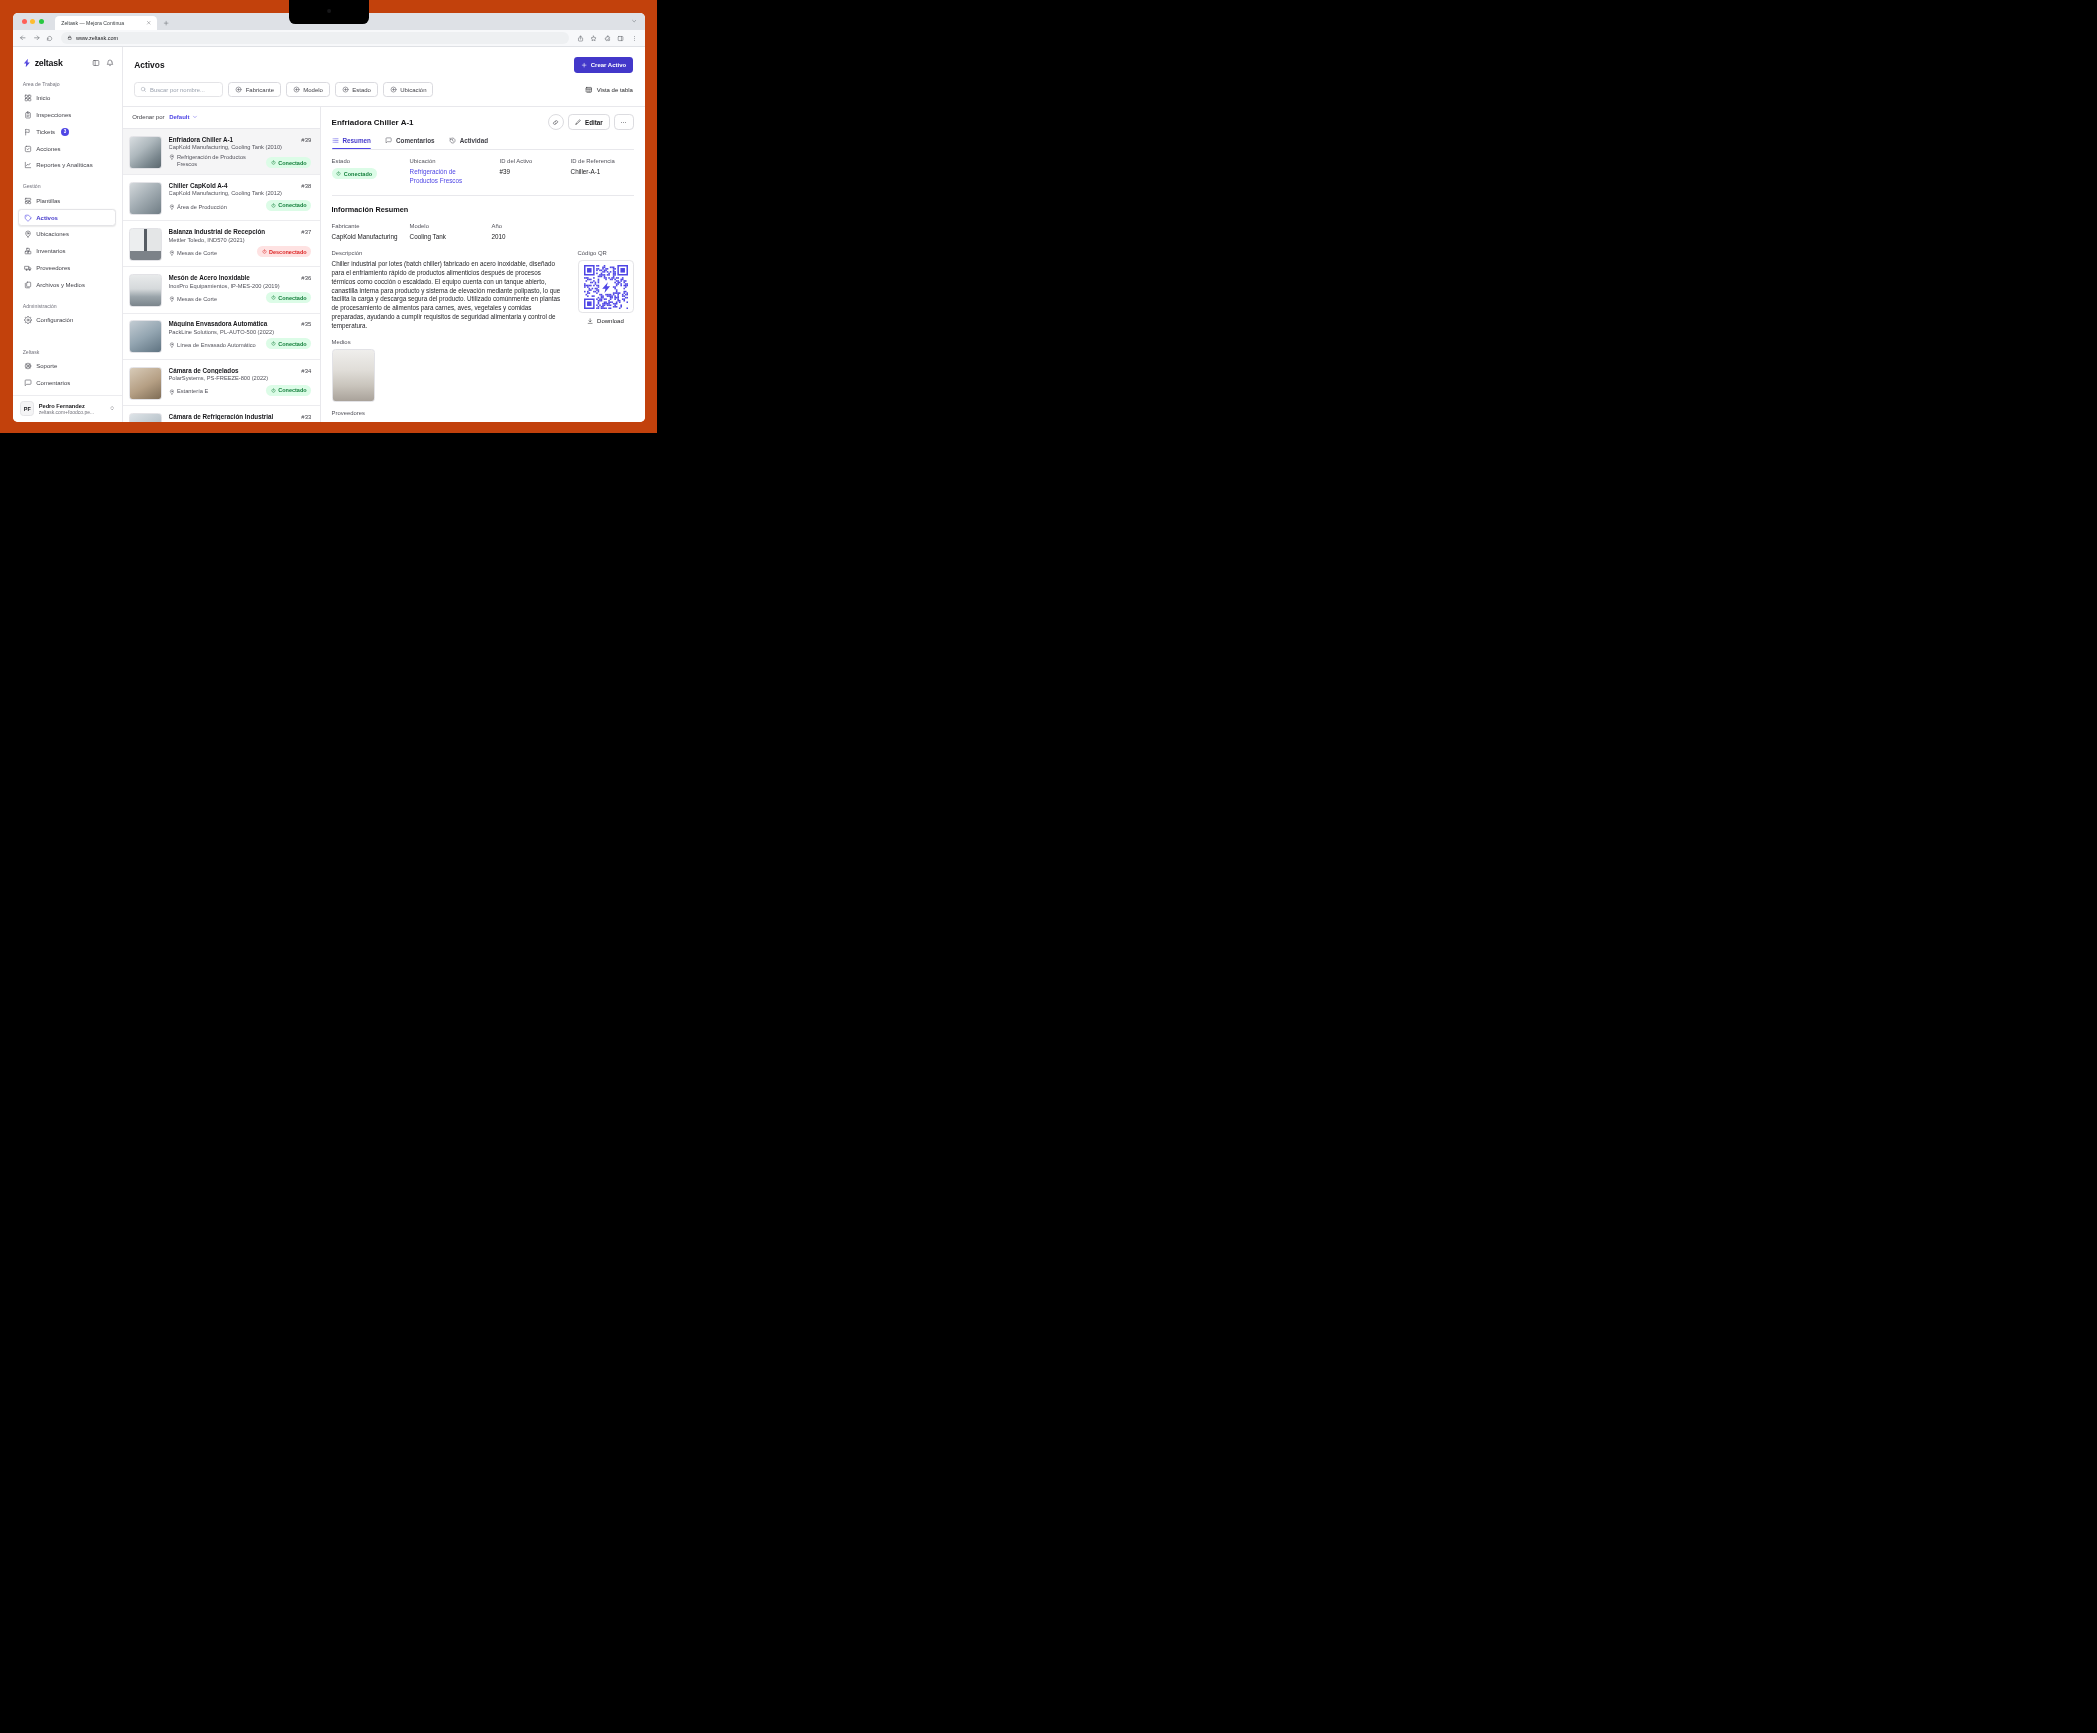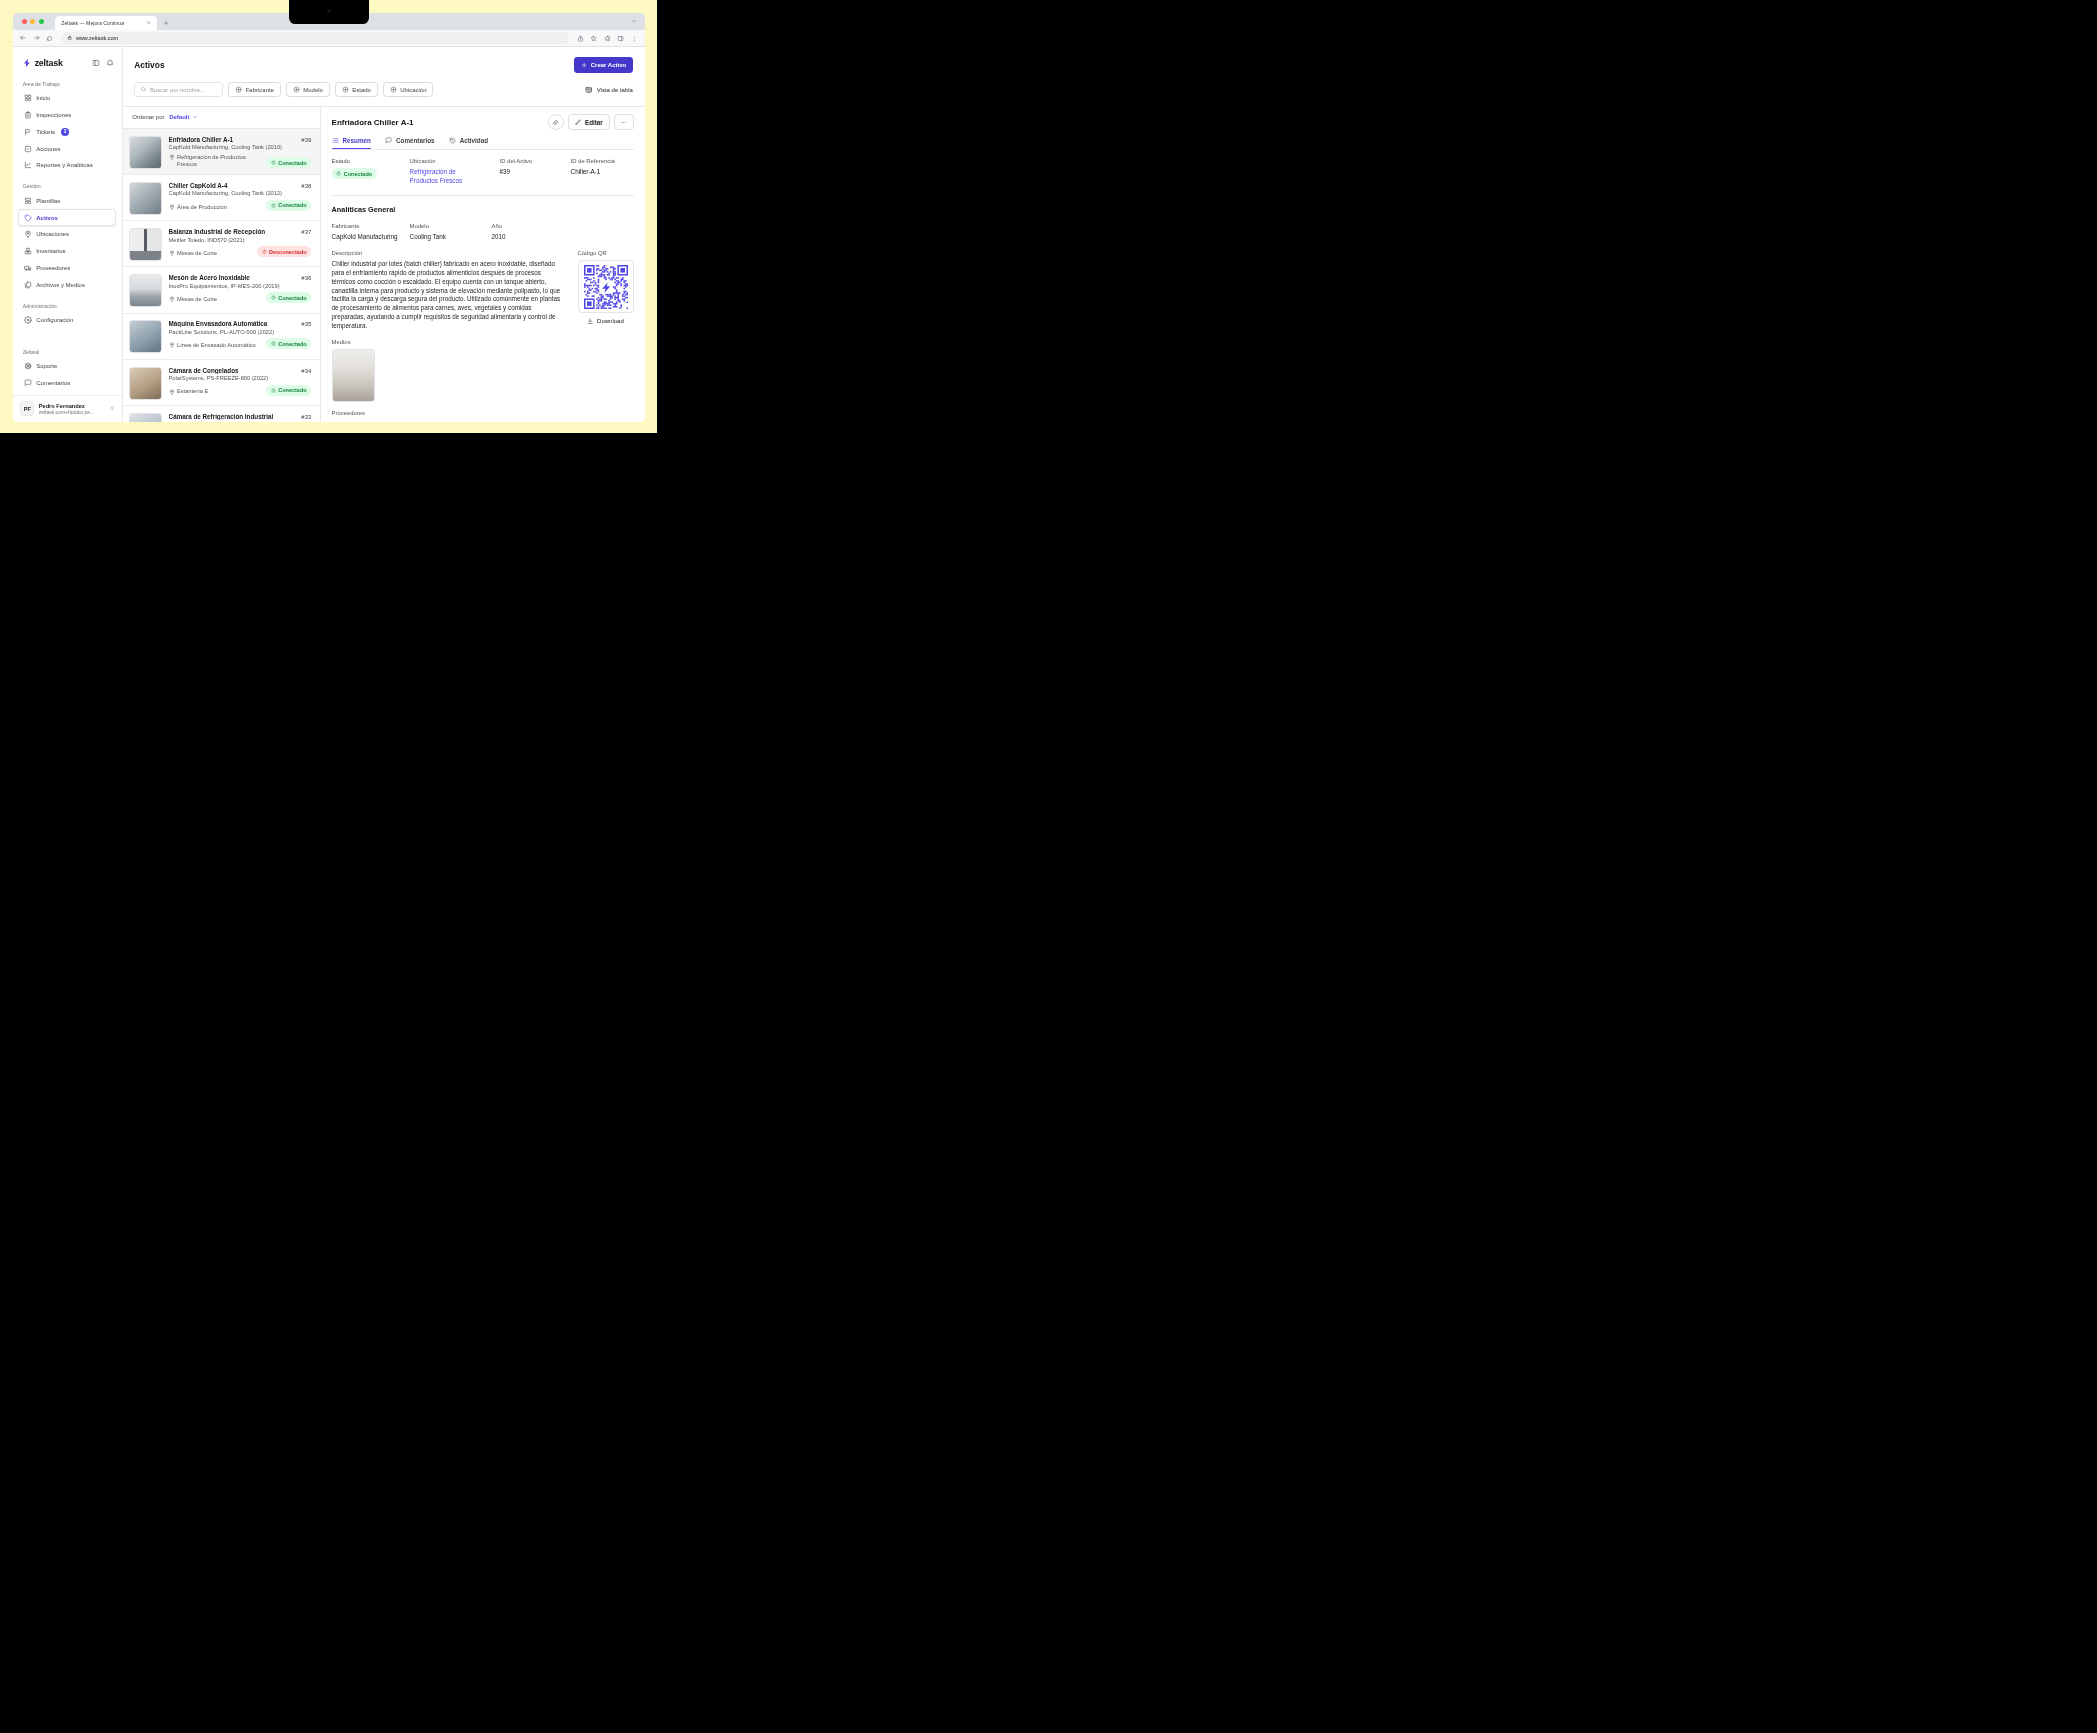--- a/index.html
+++ b/index.html
@@ -1,21 +1,21 @@
 <!DOCTYPE html>
 <html style="font-size:6.7px"><head>
 <meta charset="utf-8">
 <style>
   *{box-sizing:border-box;margin:0;padding:0}
   html,body{width:657px;height:433px;overflow:hidden}
   body{font-family:"Liberation Sans",sans-serif;background:#000;color:#18181B;cursor:default}
   .ic{stroke:currentColor;fill:none;stroke-width:1.8;stroke-linecap:round;stroke-linejoin:round;flex:none;display:block}
   .fl{fill:currentColor;stroke:none}
 
-  .stage{position:relative;width:657px;height:433px;background:#fef9c3}
+  .stage{position:relative;width:657px;height:433px;background:#c2410c}
   .notch{position:absolute;top:0;left:289px;width:80px;height:24px;background:#000;border-radius:0 0 6.3px 6.3px;z-index:40}
   .camera{position:absolute;left:50%;top:8.8px;transform:translateX(-50%);width:3.8px;height:3.8px;border-radius:50%;background:#161618}
 
   .window{position:absolute;left:12.6px;top:12.6px;width:632px;height:409px;background:#fff;border-radius:5px;overflow:hidden;display:flex;flex-direction:column;z-index:10}
 
   
   .tabstrip{height:17.6px;flex:none;background:#DEE1E6;position:relative;display:flex;align-items:flex-end;padding-left:42px}
   .traffic{position:absolute;left:9.2px;top:6.7px;display:flex;gap:3.4px}
   .light{width:5px;height:5px;border-radius:50%}
   .light.red{background:#FF5F57}.light.yellow{background:#FEBC2E}.light.green{background:#28C840}
@@ -696,21 +696,21 @@
                 <div class="f-label">ID del Activo</div>
                 <div class="f-value">#39</div>
               </div>
               <div>
                 <div class="f-label">ID de Referencia</div>
                 <div class="f-value">Chiller-A-1</div>
               </div>
             </div>
 
             <div class="section">
-              <h3 class="section-title">Analíticas General</h3>
+              <h3 class="section-title">Información Resumen</h3>
               <div class="fields">
                 <div>
                   <div class="f-label">Fabricante</div>
                   <div class="f-value">CapKold Manufacturing</div>
                 </div>
                 <div>
                   <div class="f-label">Modelo</div>
                   <div class="f-value">Cooling Tank</div>
                 </div>
                 <div>

